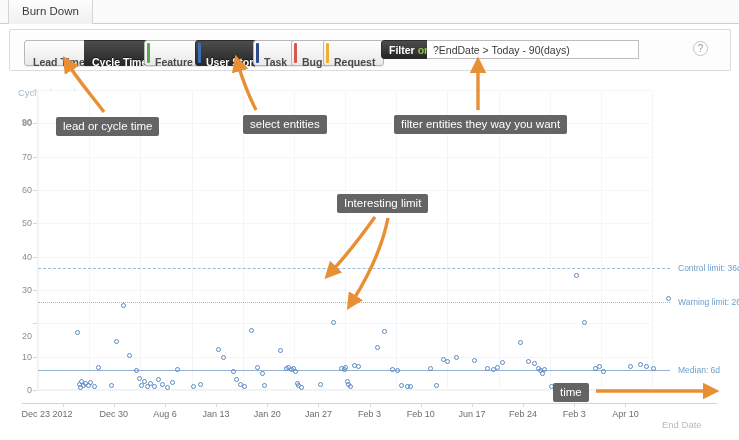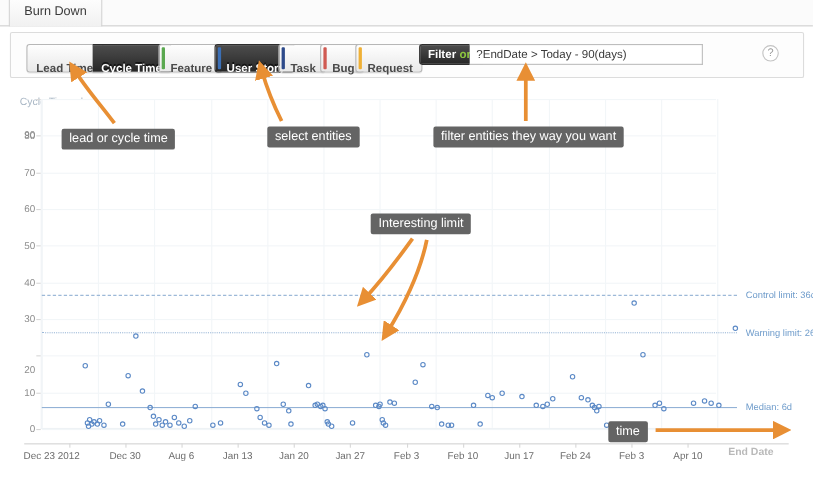--- a/index.html
+++ b/index.html
@@ -275,21 +275,21 @@
         <div class="pt" style="left: 543.983px; top: 229.833px; border-color: rgb(91, 137, 198);"></div>
         <div class="pt" style="left: 555.24px; top: 275.5px; border-color: rgb(91, 137, 198);"></div>
         <div class="pt" style="left: 559.333px; top: 274.167px; border-color: rgb(91, 137, 198);"></div>
         <div class="pt" style="left: 563.427px; top: 278.5px; border-color: rgb(91, 137, 198);"></div>
         <div class="pt" style="left: 590.033px; top: 273.833px; border-color: rgb(91, 137, 198);"></div>
         <div class="pt" style="left: 600.267px; top: 271.833px; border-color: rgb(91, 137, 198);"></div>
         <div class="pt" style="left: 606.407px; top: 273.5px; border-color: rgb(91, 137, 198);"></div>
         <div class="pt" style="left: 613.058px; top: 275.833px; border-color: rgb(91, 137, 198);"></div>
         <div class="pt" style="left: 628.408px; top: 205.833px; border-color: rgb(91, 137, 198);"></div>
       </div>
-    <div class="axis-title" style="left:662px; top:328px; color:#b9b9b9;font-weight:bold;">End Date</div>
+    <div class="axis-title" style="left:662px; top:341px; color:#b9b9b9;">End Date</div>
     <div class="baseline" style="left:22px; top:325px; width:695px;"></div>
   <div class="ylabel" style="left: 10px; top: 307px;">0</div>
       <div class="tick ticky" style="left: 33px; top: 312px;"></div>
       <div class="ylabel" style="left: 10px; top: 273.667px;">10</div>
       <div class="tick ticky" style="left: 33px; top: 278.667px;"></div>
       <div class="ylabel" style="left: 10px; top: 253px;">20</div>
       <div class="tick ticky" style="left: 33px; top: 245.333px;"></div>
       <div class="ylabel" style="left: 10px; top: 207px;">30</div>
       <div class="tick ticky" style="left: 33px; top: 212px;"></div>
       <div class="ylabel" style="left: 10px; top: 173.667px;">40</div>

